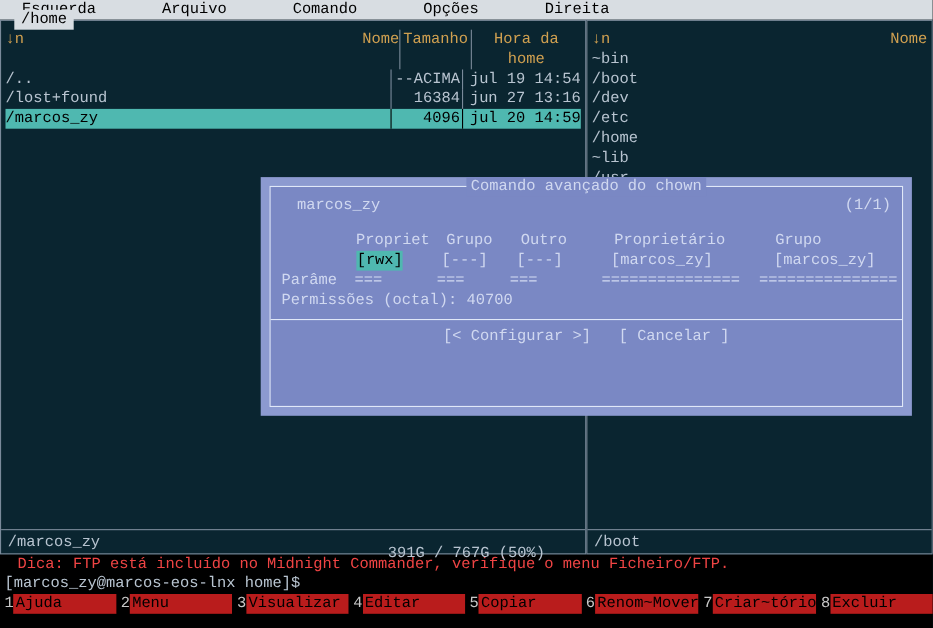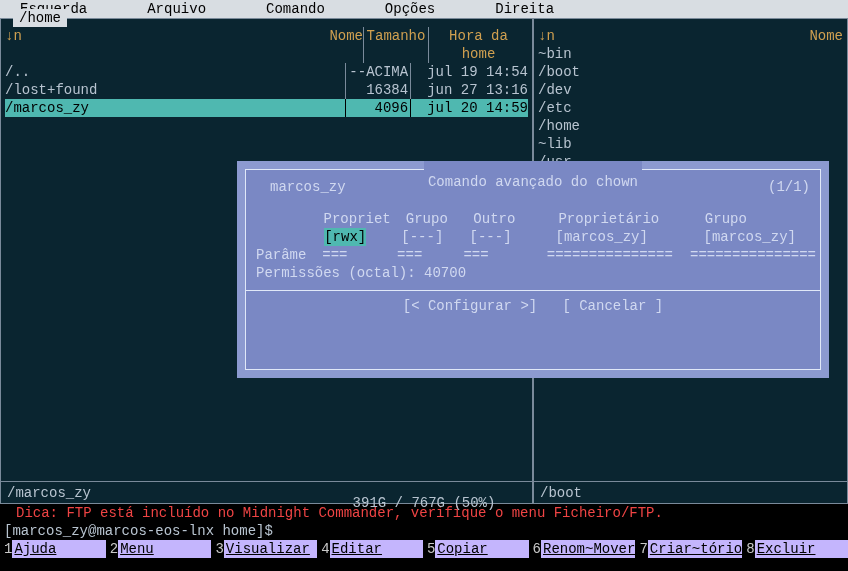--- a/index.html
+++ b/index.html
@@ -51,21 +51,21 @@
     margin-top: 8px;
   }
   .panel-header .col-n { flex: 0 0 20px; }
   .panel-header .col-name { flex: 1; text-align: right; }
   .panel-header .col-size { flex: 0 0 65px; text-align: center; border-left:1px solid #7a8a9a;}
   .panel-header .col-time { flex: 0 0 100px; text-align: center; border-left:1px solid #7a8a9a;}
   .panel-body { flex: 1; overflow: hidden; padding: 0 4px; }
   .row { display: flex; white-space: pre; }
   .row .c-name { flex: 1; overflow: hidden; }
   .row .c-size { flex: 0 0 65px; text-align: right; border-left:1px solid #7a8a9a; padding-right:2px;}
-  .row .c-time { flex: 0 0 100px; border-left:1px solid #7a8a9a; padding-left:16px;}
+  .row .c-time { flex: 0 0 100px; border-left:1px solid #7a8a9a; padding-left:6px;}
   .row.selected { background: #4fb8b0; color: #000; }
   .row.selected .c-size, .row.selected .c-time { border-left:1px solid #000;}
   .panel-footer {
     border-top: 1px solid #7a8a9a;
     padding: 2px 6px;
     height: 22px;
   }
   .diskbar {
     text-align: center;
     color: #b8c4d0;
@@ -75,38 +75,38 @@
   }
   .hint { color: #ef4444; padding: 0 16px; }
   .prompt { color: #b8c4d0; padding: 0 4px; }
   .fkeys {
     display: flex;
     background: #000;
     height: 18px;
   }
   .fkey { flex:1; display:flex; }
   .fkey .num { color: #c8c8c8; background:#000; padding-left:4px;}
-  .fkey .lbl { background: #c4b5fd; color:#000; flex:1; padding-left:2px; overflow:hidden; white-space:nowrap;text-decoration:underline;}
+  .fkey .lbl { background: #b91c1c; color:#000; flex:1; padding-left:2px; overflow:hidden; white-space:nowrap;}
   
   
   .dialog-wrap {
     position: absolute;
     top: 161px; left: 237px;
     width: 592px; height: 217px;
     background: #8c9ad0;
   }
   .dialog {
     position: absolute;
     top: 8px; left: 8px; right: 8px; bottom: 8px;
     border: 1px solid #e0e8f8;
     background: #7a88c4;
     color: #d0d8f0;
     padding: 4px 10px;
   }
-  .dlg-title { text-align:center; color:#d0d8f0; position:relative; top:-13px; background:#7a88c4; display:inline-block; padding:12px 4px;}
+  .dlg-title { text-align:center; color:#d0d8f0; position:relative; top:-13px; background:#7a88c4; display:inline-block; padding:0 4px;}
   .dlg-title-wrap { text-align:center; height:4px;}
   .dlg-file { display:flex; justify-content:space-between; margin-bottom:14px;padding-left:14px;}
   .perm-head { display:flex;gap:15px; }
   .perm-head span, .perm-row span { display:inline-block; }
   .pcol1{width:60px;} .pcol2{width:70px;} .pcol3{width:60px;} .pcol4{width:80px;} .pcol5{width:150px;} .pcol6{width:120px;}
   .hl { background:#4fb8b0; color:#000; }
   .dlg-sep { border-top:1px solid #e0e8f8; margin:8px -10px 6px -10px;}
   .dlg-buttons { text-align:center; }
 </style>
 </head>

